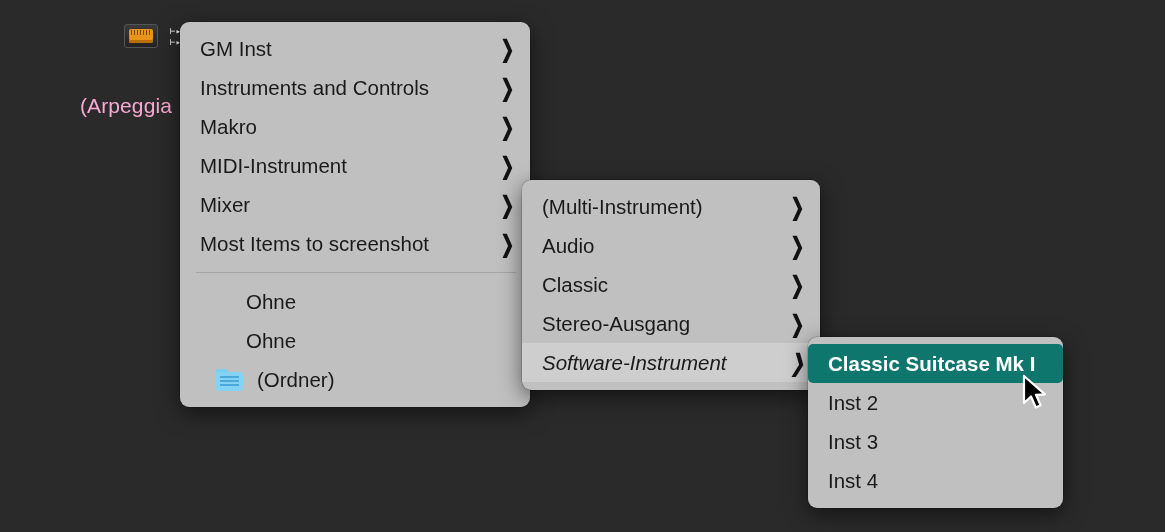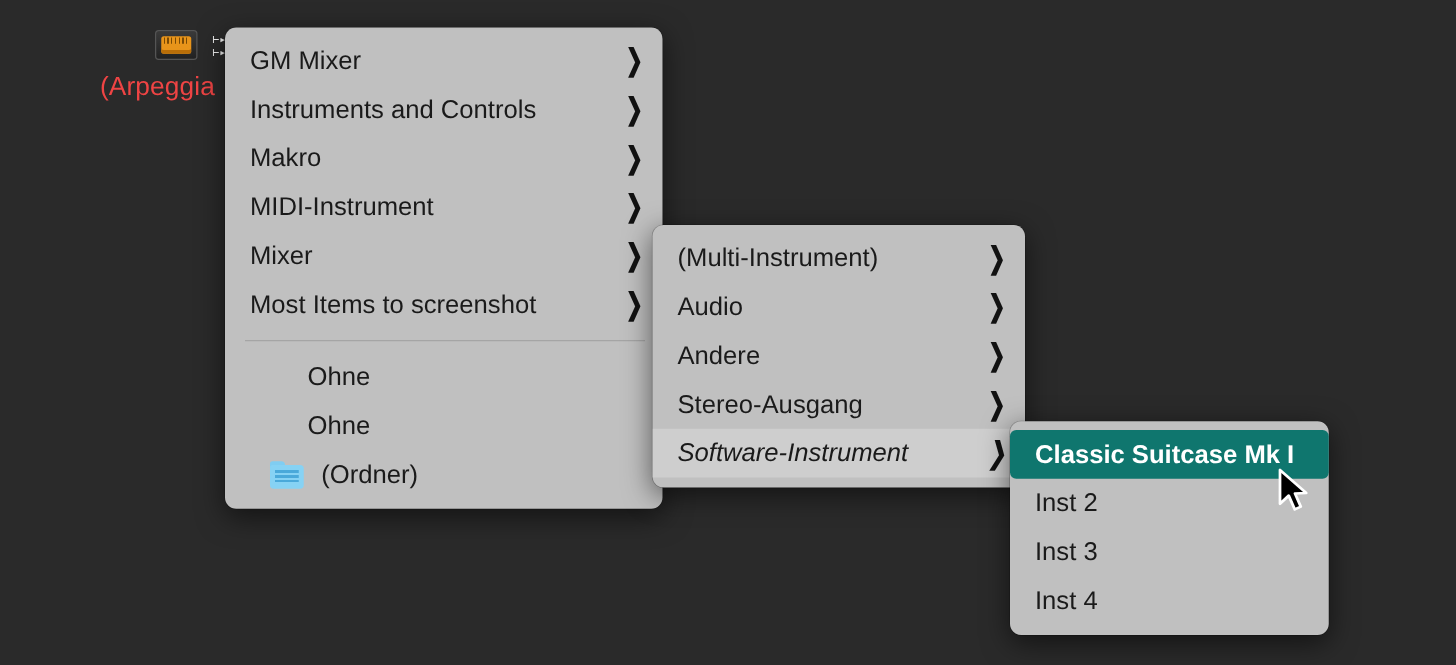--- a/index.html
+++ b/index.html
@@ -46,24 +46,25 @@
     position: absolute;
     top: 1px; left: 2px;
     width: 20px; height: 5px;
     background:
       repeating-linear-gradient(to right,
         #7a4a04 0px, #7a4a04 1px,
         transparent 1px, transparent 3px);
   }
   .obj-label {
     position: absolute;
-    color: #ef4444;
+    color: #f9a8d4;
     font-size: 21px;
     white-space: nowrap;
     letter-spacing: 0.1px;
+    margin-top: 36px;
   }
   .partial-icon {
     position: absolute;
     color: #f2f2f2;
     font-size: 9px;
     line-height: 11px;
     font-family: "Liberation Mono", monospace;
     white-space: pre;
   }
 
@@ -165,21 +166,21 @@
   <div class="obj-icon" style="left:124px; top:24px;">
     <div class="kbd-glyph"></div>
   </div>
   <div class="partial-icon" style="left:170px; top:27px;">⊢▸
 ⊢▸</div>
   <div class="obj-label" style="left:80px; top:58px;">(Arpeggia</div>
 </div>
 
 <div class="menu" id="menu-0" style="left:180px; top:22px; width:350px;">
     <div class="menu-item">
-      <span class="mi-label">GM Mixer</span>
+      <span class="mi-label">GM Inst</span>
       <span class="mi-arrow">❯</span>
     </div>
     <div class="menu-item">
       <span class="mi-label">Instruments and Controls</span>
       <span class="mi-arrow">❯</span>
     </div>
     <div class="menu-item">
       <span class="mi-label">Makro</span>
       <span class="mi-arrow">❯</span>
     </div>
@@ -215,21 +216,21 @@
 <div class="menu" id="menu-1" style="left:522px; top:180px; width:298px;">
     <div class="menu-item">
       <span class="mi-label">(Multi-Instrument)</span>
       <span class="mi-arrow">❯</span>
     </div>
     <div class="menu-item">
       <span class="mi-label">Audio</span>
       <span class="mi-arrow">❯</span>
     </div>
     <div class="menu-item">
-      <span class="mi-label">Andere</span>
+      <span class="mi-label">Classic</span>
       <span class="mi-arrow">❯</span>
     </div>
     <div class="menu-item">
       <span class="mi-label">Stereo-Ausgang</span>
       <span class="mi-arrow">❯</span>
     </div>
     <div class="menu-item hovered">
       <span class="mi-label">Software-Instrument</span>
       <span class="mi-arrow">❯</span>
     </div>

